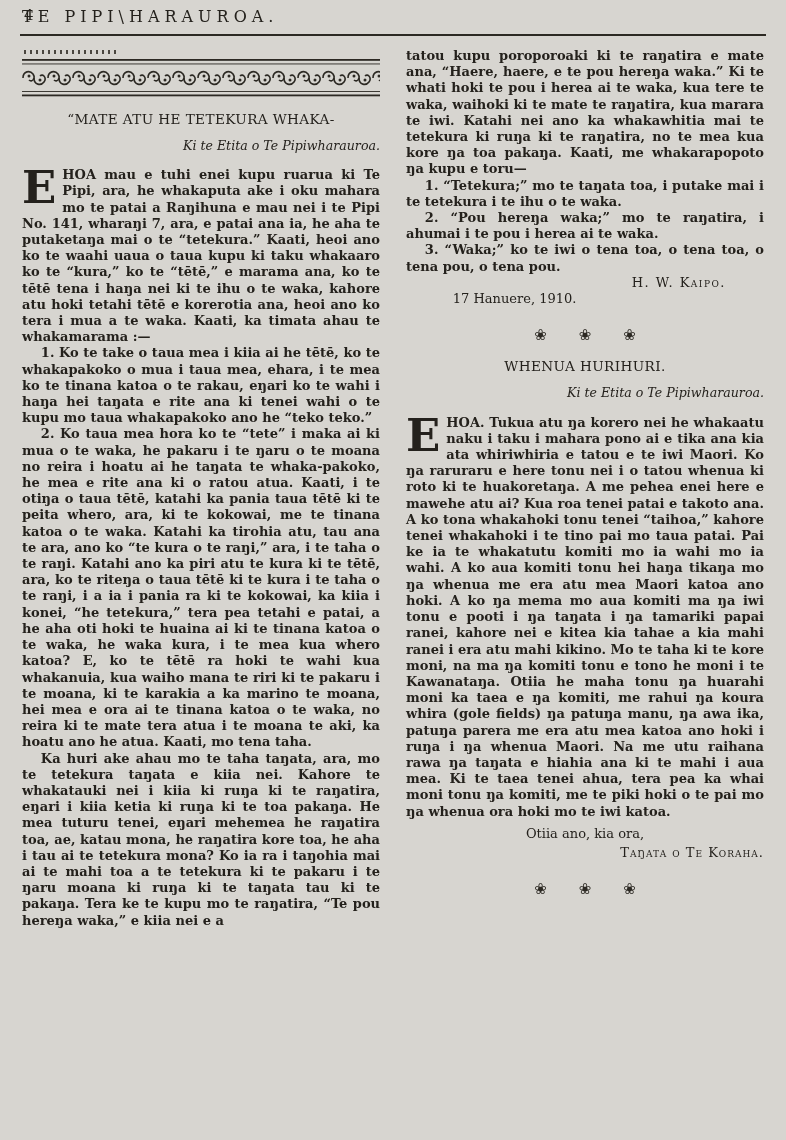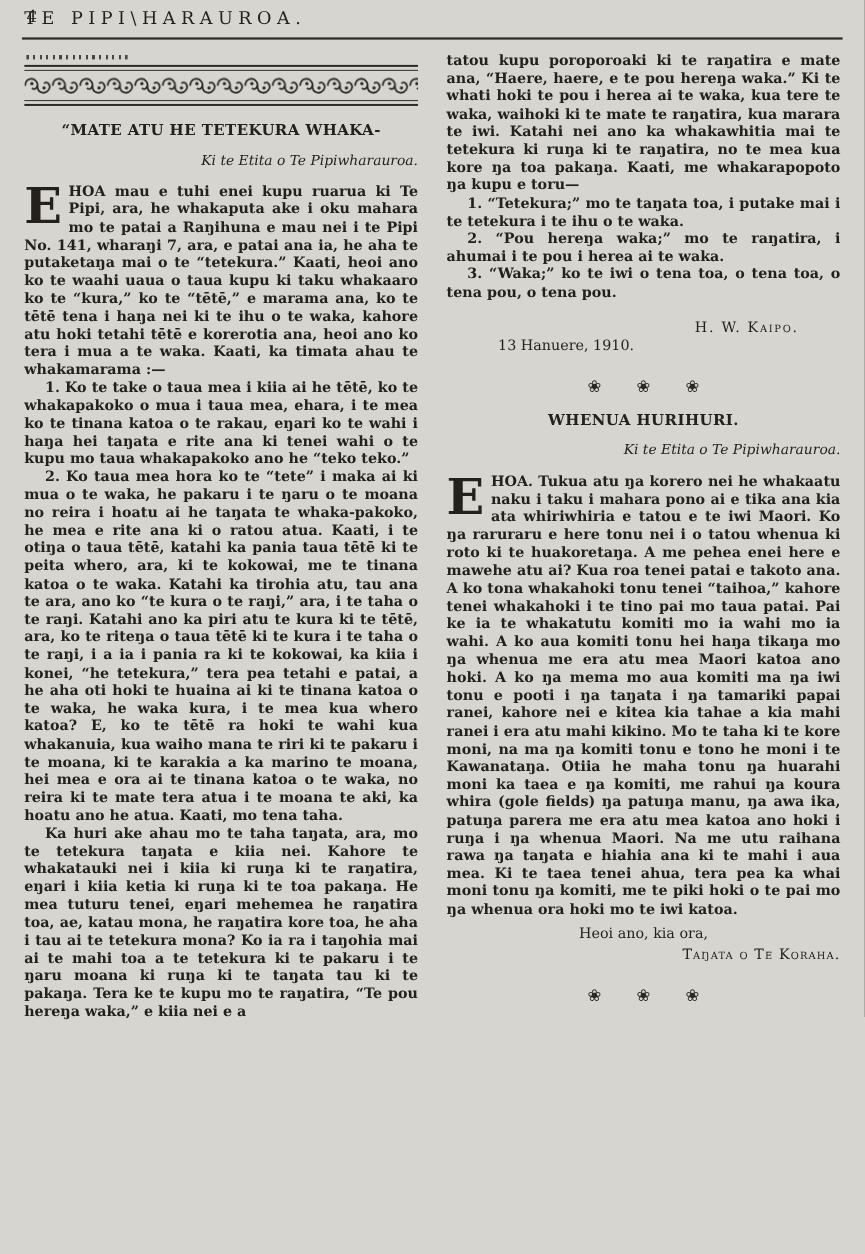--- a/index.html
+++ b/index.html
@@ -16,29 +16,29 @@
   .columns { display:flex; gap:26px; padding:12px 22px 0 22px; }
   .col { width:358px; font-size:13px; line-height:16.2px; text-align:justify; }
   .col p { margin:0; text-indent:1.45em;font-weight:bold; }
   .col p.noindent { text-indent:0; }
   .ornament-fragment {
     width:92px; height:4px; margin:2px 0 4px 2px;
     background:repeating-linear-gradient(90deg,#4a463f 0 2px,transparent 2px 6px);
   }
   .ornament-band { margin:0 0 10px 0; line-height:0; }
   .article-title {
-    font-size:13.6px; font-weight:bold; text-align:center;
+    font-size:13.6px; font-weight:normal; text-align:center;
     line-height:18px; letter-spacing:0.4px; margin:12px 0 10px 0;
   }
   .subheading { text-align:right; font-style:italic; font-size:12.6px; margin:0 0 13px 0; }
   .dropcap {
     float:left; font-size:45px; line-height:36px; padding:3px 6px 0 0;
     font-family:"DejaVu Serif",serif;
   }
-  .sig-name { text-align:right; padding-right:38px; font-variant:small-caps; letter-spacing:1.5px; margin-top:16px; }
+  .sig-name { text-align:right; padding-right:38px; font-variant:small-caps; letter-spacing:1.5px; margin-top:0; }
   .sig-place { text-indent:1.45em; }
   .sig-date { text-indent:3.6em; }
   .fleuron-row {
     text-align:center; margin:20px 0 14px 0;
     font-family:"DejaVu Sans","Liberation Sans",sans-serif;
     font-size:15px; color:#2c2923;
   }
   .fleuron-row .rosette { display:inline-block; margin:0 16px; font-weight:bold; }
   .closing1 { text-align:center; margin-top:6px; text-indent:0; }
   .closing2 { text-align:right; padding-left:96px; font-variant:small-caps; letter-spacing:1px; margin-top:3px; }
@@ -92,35 +92,35 @@
       <p>Ka huri ake ahau mo te taha taŋata, ara, mo te tetekura taŋata e kiia nei. Kahore te whakatauki nei i kiia ki ruŋa ki te raŋatira, eŋari i kiia ketia ki ruŋa ki te toa pakaŋa. He mea tuturu tenei, eŋari mehemea he raŋatira toa, ae, katau mona, he raŋatira kore toa, he aha i tau ai te tetekura mona? Ko ia ra i taŋohia mai ai te mahi toa a te tetekura ki te pakaru i te ŋaru moana ki ruŋa ki te taŋata tau ki te pakaŋa. Tera ke te kupu mo te raŋatira, “Te pou hereŋa waka,” e kiia nei e a</p>
     </div>
 
     <div class="col">
       <p class="noindent">tatou kupu poroporoaki ki te raŋatira e mate ana, “Haere, haere, e te pou hereŋa waka.” Ki te whati hoki te pou i herea ai te waka, kua tere te waka, waihoki ki te mate te raŋatira, kua marara te iwi. Katahi nei ano ka whakawhitia mai te tetekura ki ruŋa ki te raŋatira, no te mea kua kore ŋa toa pakaŋa. Kaati, me whakarapopoto ŋa kupu e toru—</p>
       <p>1. “Tetekura;” mo te taŋata toa, i putake mai i te tetekura i te ihu o te waka.</p>
       <p>2. “Pou hereŋa waka;” mo te raŋatira, i ahumai i te pou i herea ai te waka.</p>
       <p>3. “Waka;” ko te iwi o tena toa, o tena toa, o tena pou, o tena pou.</p>
 
       <div class="sig-name">H. W. Kaipo.</div>
-      <div class="sig-date">13 Hanuere, 1910.</div>
+      <div class="sig-date">17 Hanuere, 1910.</div>
 
       <div class="fleuron-row">
         <span class="rosette">❀</span><span class="rosette">❀</span><span class="rosette">❀</span>
       </div>
 
       <h2 class="article-title">WHENUA HURIHURI.</h2>
       <div class="subheading">Ki te Etita o Te Pipiwharauroa.</div>
 
       <p class="noindent">
         <span class="dropcap">E</span>
         <span>HOA. Tukua atu ŋa korero nei he whakaatu naku i taku i mahara pono ai e tika ana kia ata whiriwhiria e tatou e te iwi Maori. Ko ŋa raruraru e here tonu nei i o tatou whenua ki roto ki te huakoretaŋa. A me pehea enei here e mawehe atu ai? Kua roa tenei patai e takoto ana. A ko tona whakahoki tonu tenei “taihoa,” kahore tenei whakahoki i te tino pai mo taua patai. Pai ke ia te whakatutu komiti mo ia wahi mo ia wahi. A ko aua komiti tonu hei haŋa tikaŋa mo ŋa whenua me era atu mea Maori katoa ano hoki. A ko ŋa mema mo aua komiti ma ŋa iwi tonu e pooti i ŋa taŋata i ŋa tamariki papai ranei, kahore nei e kitea kia tahae a kia mahi ranei i era atu mahi kikino. Mo te taha ki te kore moni, na ma ŋa komiti tonu e tono he moni i te Kawanataŋa. Otiia he maha tonu ŋa huarahi moni ka taea e ŋa komiti, me rahui ŋa koura whira (gole fields) ŋa patuŋa manu, ŋa awa ika, patuŋa parera me era atu mea katoa ano hoki i ruŋa i ŋa whenua Maori. Na me utu raihana rawa ŋa taŋata e hiahia ana ki te mahi i aua mea. Ki te taea tenei ahua, tera pea ka whai moni tonu ŋa komiti, me te piki hoki o te pai mo ŋa whenua ora hoki mo te iwi katoa.</span>
       </p>
 
-      <div class="closing1">Heoi ano, kia ora,</div>
+      <div class="closing1">Otiia ano, kia ora,</div>
       <div class="closing2">Taŋata o Te Koraha.</div>
 
       <div class="fleuron-row">
         <span class="rosette">❀</span><span class="rosette">❀</span><span class="rosette">❀</span>
       </div>
     </div>
 
   </div>
 </div>
 

